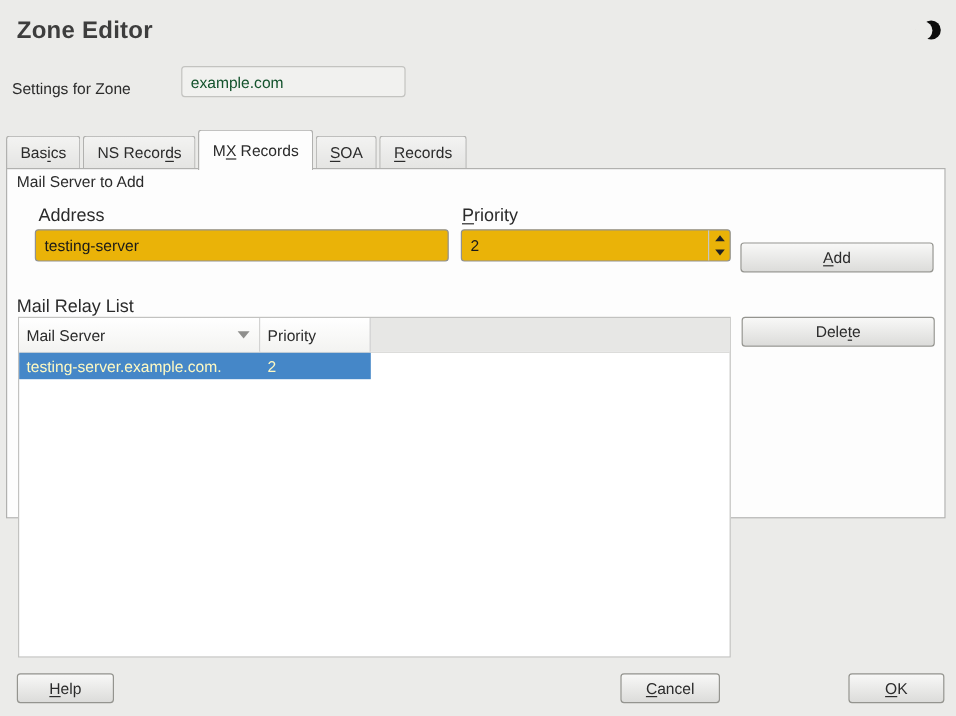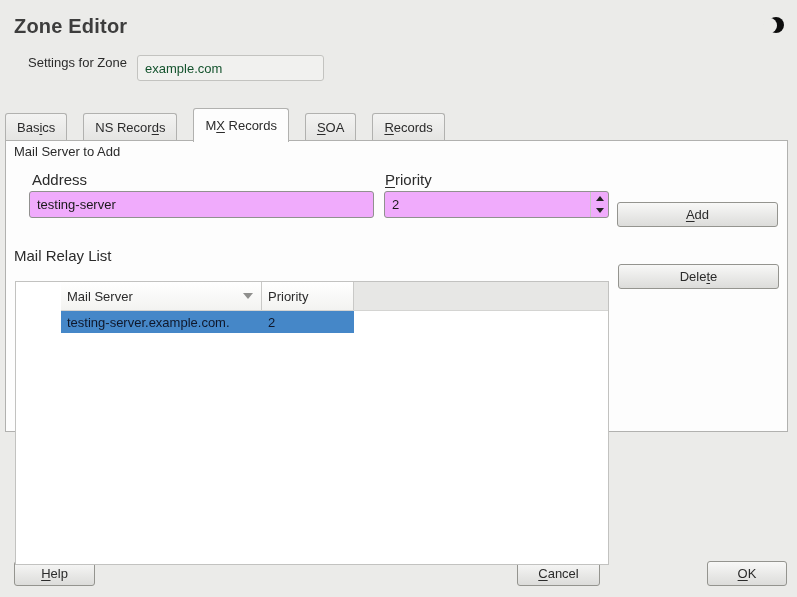--- a/index.html
+++ b/index.html
@@ -26,56 +26,56 @@
   .theme-icon .moon {
     position: absolute; right: 2px; top: 0; width: 16px; height: 16px;
     border-radius: 50%; background: #0d0d0d;
   }
   .theme-icon .moon::before {
     content: ""; position: absolute; left: -5px; top: 0.5px;
     width: 14px; height: 15px; border-radius: 50%; background: #ebebe9;
   }
 
   
-  .zone-row { position: absolute; left: 28px; top: 55px; height: 26px; display: flex; align-items: flex-start; }
+  .zone-row { position: absolute; left: 10px; top: 55px; height: 26px; display: flex; align-items: flex-end; gap: 32px; }
   .zone-row .lbl { font-size: 13px; margin-right: 10px; }
   .zone-input {
     width: 187px; height: 26px; border: 1px solid #c3c3c0; border-radius: 3px;
     background: #f1f1ef; color: #14532d; font-size: 13px; padding: 0 7px;
     font-family: inherit;
   }
 
   
   .tabs { position: absolute; left: 5px; top: 107px; height: 34px; display: flex; align-items: flex-end; }
   .tab {
     height: 28px; display: flex; align-items: center; padding: 0 11px;
     background: linear-gradient(#f3f3f2, #e4e4e2);
     border: 1px solid #b1b1af; border-bottom: none;
-    border-radius: 3px 3px 0 0; margin-right: 16px;
+    border-radius: 3px 3px 0 0; margin-right: 2px;
     font-size: 13px; color: #2b2b2b; cursor: default; position: relative; z-index: 1;
   }
   .tab.active {
     height: 34px; background: #fdfdfd; z-index: 3; margin-bottom: -1px; padding-bottom: 1px;
   }
   .mn { text-decoration: underline; text-underline-offset: 2px; }
 
   
   .panel {
     position: absolute; left: 5px; top: 140px; width: 783px; height: 292px;
     background: #fdfdfd; border: 1px solid #b1b1af; z-index: 2;
   }
   .section-title { position: absolute; left: 8px; top: 3px; font-size: 13px; }
   .field-label { position: absolute; font-size: 15px; }
   .lbl-address { left: 26px; top: 30px; }
   .lbl-priority { left: 379px; top: 30px; }
   .lbl-relay { left: 8px; top: 106px; }
 
   .text-input {
     position: absolute; height: 27px; border: 1px solid #91918f; border-radius: 3px;
-    background: #f0abfc; color: #1a1a1a; font-size: 13px; padding: 0 7px;
+    background: #eab308; color: #1a1a1a; font-size: 13px; padding: 0 7px;
     font-family: inherit;
   }
   .addr-input { left: 23px; top: 50px; width: 345px; }
   .spin-wrap { position: absolute; left: 378px; top: 50px; width: 225px; height: 27px; }
   .spin-input { left: 0; top: 0; width: 225px; height: 27px; padding-right: 22px; }
   .spin-buttons {
     position: absolute; right: 1px; top: 1px; width: 18px; height: 25px;
     display: flex; flex-direction: column; border-left: 1px solid #c6c6c4;
   }
   .spin-btn { flex: 1; display: flex; align-items: center; justify-content: center; cursor: default; }
@@ -90,38 +90,38 @@
     display: flex; align-items: center; justify-content: center; cursor: default;
   }
   .btn-add    { left: 611px; top: 61px;  width: 161px; }
   .btn-delete { left: 612px; top: 123px; width: 161px; }
   .btn:disabled, .btn.disabled {
     background: #e9e9e7; border-color: #bdbdba; color: #a8a8a5;
   }
 
   
   .table {
-    position: absolute; left: 9px; top: 140px; width: 594px; height: 284px;
-    border: 1px solid #c2c2c0; background: #ffffff; padding-left: 45px;
+    position: absolute; left: 9px; top: 123px; width: 594px; height: 284px;
+    border: 1px solid #c2c2c0; background: #ffffff;
   }
   .thead { display: flex; height: 29px; border-bottom: 1px solid #d4d4d2; }
   .th {
     display: flex; align-items: center; padding: 0 6px;
     background: linear-gradient(#ffffff, #f3f3f1);
     border-right: 1px solid #c9c9c7; font-size: 13px; color: #2b2b2b;
   }
   .th-server { width: 201px; justify-content: space-between; }
   .th-priority { width: 92px; }
   .th-filler { flex: 1; background: #e7e7e5; border-right: none; }
   .sort-tri { width: 0; height: 0; border-left: 5px solid transparent; border-right: 5px solid transparent; border-top: 6px solid #8f8f8d; margin-right: 2px; }
   .trow { display: flex; width: 293px; height: 22px; align-items: center; font-size: 13px; color: #1a1a1a; }
   .trow .td { padding-left: 6px; white-space: nowrap; overflow: hidden; }
   .td-server { width: 201px; }
   .td-priority { width: 92px; }
-  .trow.selected { background: #4587c8; color: #0f172a; }
+  .trow.selected { background: #4587c8; color: #fef9c3; }
 
   
   .btn-help   { left: 14px;  top: 561px; width: 81px; }
   .btn-cancel { left: 517px; top: 561px; width: 83px; }
   .btn-back   { left: 610px; top: 561px; width: 87px; }
   .btn-ok     { left: 707px; top: 561px; width: 80px; }
 </style>
 </head>
 <body>
 

